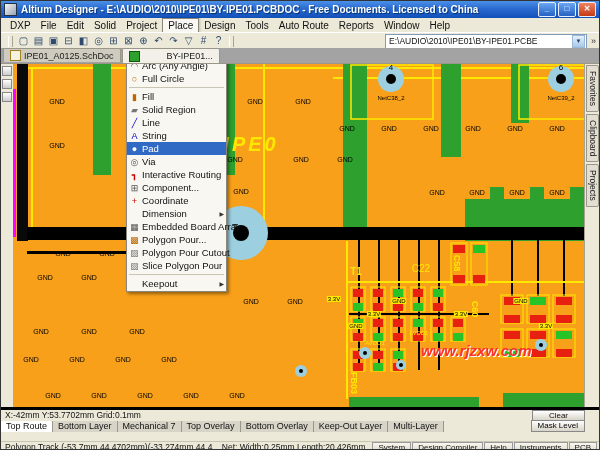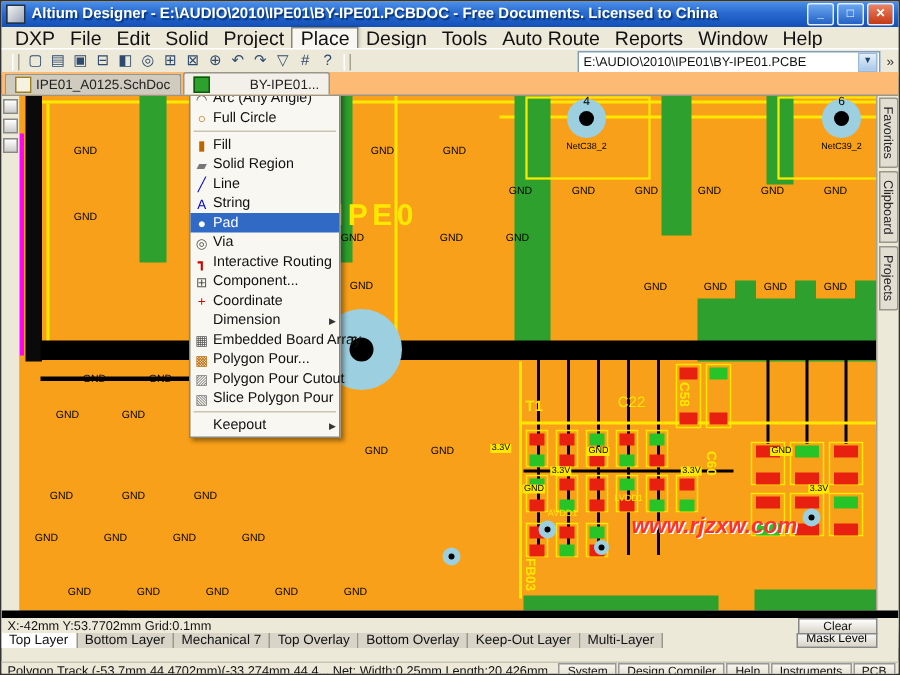--- a/index.html
+++ b/index.html
@@ -11,38 +11,38 @@
     color:#fff;font-size:10px;font-weight:bold;display:flex;align-items:center;padding:0 3px;z-index:10;}
   .app-icon{width:11px;height:11px;background:linear-gradient(135deg,#f4f4f4,#9aa4b4);
     border:1px solid #234;margin-right:4px;flex:none;}
   .title-text{flex:1;overflow:hidden;white-space:nowrap;text-overflow:ellipsis;text-shadow:1px 1px 1px #003070;}
   .win-btns{display:flex;gap:2px;flex:none;}
   .wb{width:16px;height:13px;font-size:8px;line-height:12px;text-align:center;color:#fff;
     background:linear-gradient(180deg,#6AA6F2,#2462C4);border:1px solid #E8F0FF;border-radius:2px;}
   .wb.close{background:linear-gradient(180deg,#F08260,#C23A14);}
   
   .menubar{position:absolute;top:17px;left:0;right:0;height:14px;background:#ECE9D8;
-    display:flex;align-items:center;font-size:13px;padding-left:4px;z-index:10;}
+    display:flex;align-items:center;font-size:10px;padding-left:4px;z-index:10;}
   .mb-item{padding:0 5px;height:13px;line-height:13px;color:#111;}
   .mb-item.open{background:#F8F7F2;border:1px solid #8a867a;border-bottom:none;box-shadow:1px 0 2px rgba(0,0,0,.2);}
   
   .toolbar{position:absolute;top:31px;left:0;right:0;height:16px;background:#ECE9D8;
     border-top:1px solid #FFF;border-bottom:1px solid #C8C5B2;display:flex;align-items:center;
     padding:0 3px 0 4px;z-index:10;}
   .grip{width:3px;height:11px;border-left:1px solid #fff;border-right:1px solid #A8A490;margin:0 3px;flex:none;}
   .tb-icon{width:15px;height:14px;font-size:10px;line-height:14px;text-align:center;color:#2E4A6E;flex:none;}
   .combo{margin-left:auto;display:flex;align-items:center;height:13px;background:#fff;
     border:1px solid #7F9DB9;font-size:8.5px;padding:0 1px 0 3px;width:196px;white-space:nowrap;overflow:hidden;flex:none;color:#111;}
   .combo-txt{flex:1;overflow:hidden;white-space:nowrap;}
   .combo-btn{width:11px;height:11px;background:linear-gradient(180deg,#E6F0FA,#A8C8E8);
     border:1px solid #9AB8D8;font-size:6px;line-height:10px;text-align:center;color:#246;flex:none;}
   .overflow{margin-left:4px;font-size:9px;color:#333;flex:none;}
   
-  .doctabs{position:absolute;top:47px;left:0;right:0;height:15px;background:#fdba74;
-    display:flex;align-items:center;padding-left:2px;border-bottom:1px solid #9a968a;z-index:10;}
+  .doctabs{position:absolute;top:47px;left:0;right:0;height:15px;background:#a3a3a3;
+    display:flex;align-items:flex-start;padding-left:2px;border-bottom:1px solid #9a968a;z-index:10;}
   .doc-tab{display:flex;align-items:center;gap:3px;height:13px;padding:0 6px;font-size:9px;
     background:#CFCBBE;border:1px solid #9a968a;border-bottom:none;border-radius:2px 2px 0 0;margin-right:1px;color:#222;}
   .doc-tab.active{background:#F2F0E8;height:14px;gap:27px;}
   .dt-icon{width:9px;height:9px;display:inline-block;flex:none;}
   .sch-doc-icon{background:#F6F2E0;border:1px solid #A08020;}
   .pcb-doc-icon{background:#2DA02D;border:1px solid #0A5A0A;}
   
   .main{position:absolute;top:62px;left:0;right:0;height:356px;background:#C8C5B2;z-index:1;}
   .left-strip{position:absolute;left:0;top:0;width:12px;height:100%;background:#ECE9D8;border-right:1px solid #A8A490;}
   .ls-btn{width:8px;height:8px;margin:3px auto 0 auto;background:linear-gradient(180deg,#fff,#ccc);border:1px solid #888;}
@@ -70,21 +70,21 @@
   .m-item.hl .m-icon,.m-item.hl .m-arrow{color:#fff !important;}
   .m-sep{height:1px;background:#C8C5B2;margin:2px 2px;}
   
   .layerbar{position:absolute;top:418px;left:0;right:0;height:12px;background:#ECE9D8;
     border-top:1px solid #9a968a;display:flex;align-items:center;font-size:9px;z-index:10;}
   .l-tab{height:11px;line-height:11px;padding:0 5px;border-right:1px solid #9a968a;background:#D8D4C8;color:#111;white-space:nowrap;}
   .l-tab.active{background:#FFFFFF;}
   .mask-btn{margin-left:auto;height:10px;line-height:10px;padding:0 6px;margin-right:14px;
     background:linear-gradient(180deg,#FFF,#D8D4C8);border:1px solid #888;font-size:8px;white-space:nowrap;}
   .statusbar1{position:absolute;top:406px;height:10px;left:0;right:0;background:#ECE9D8;font-size:8.5px;
-    display:flex;align-items:center;padding-left:4px;border-top:5px solid #000000;z-index:10;color:#111;}
+    display:flex;align-items:center;padding-left:4px;border-top:3px solid #000000;z-index:10;color:#111;}
   .clear-btn{position:absolute;right:14px;top:0;height:9px;line-height:9px;padding:0 16px;
     background:linear-gradient(180deg,#FFF,#D8D4C8);border:1px solid #888;font-size:8px;}
   .statusbar2{position:absolute;top:440px;height:10px;left:0;right:0;background:#ECE9D8;font-size:8.5px;
     display:flex;align-items:center;padding-left:4px;border-top:1px solid #C8C5B2;z-index:10;color:#111;}
   .hint-text{white-space:nowrap;overflow:hidden;}
   #panel-btns{margin-left:auto;display:flex;margin-right:2px;flex:none;}
   .p-btn{border:1px solid #999;background:linear-gradient(180deg,#F8F6EE,#DCD8CA);
     padding:0 5px;height:9px;line-height:9px;font-size:8px;margin-left:1px;white-space:nowrap;}
 </style>
 </head>
@@ -343,21 +343,21 @@
       <span class="pl" style="left: 52px; top: 394px; font-size: 7px; transform: translate(-50%, -50%);">GND</span>
       <span class="pl" style="left: 98px; top: 394px; font-size: 7px; transform: translate(-50%, -50%);">GND</span>
       <span class="pl" style="left: 144px; top: 394px; font-size: 7px; transform: translate(-50%, -50%);">GND</span>
       <span class="pl" style="left: 190px; top: 394px; font-size: 7px; transform: translate(-50%, -50%);">GND</span>
       <span class="pl" style="left: 236px; top: 394px; font-size: 7px; transform: translate(-50%, -50%);">GND</span>
       <span class="pl" style="left: 390px; top: 67px; font-size: 8px; transform: translate(-50%, -50%);">4</span>
       <span class="pl" style="left: 390px; top: 97px; font-size: 6px; transform: translate(-50%, -50%);">NetC38_2</span>
       <span class="pl" style="left: 560px; top: 67px; font-size: 8px; transform: translate(-50%, -50%);">6</span>
       <span class="pl" style="left: 560px; top: 97px; font-size: 6px; transform: translate(-50%, -50%);">NetC39_2</span>
       <span class="pl" style="left: 234px; top: 228px; font-size: 10px; transform: translate(-50%, -50%);">T</span>
-      <span class="pl" style="left: 250px; top: 143px; font-size: 20px; color: rgb(255, 232, 0); font-weight: bold; letter-spacing: 3px; transform: translate(-50%, -50%);">IPE0</span>
+      <span class="pl" style="left: 250px; top: 143px; font-size: 20px; color: rgb(255, 232, 0); font-weight: bold; letter-spacing: 3px; transform: translate(-50%, -50%); font-style: italic;">IPE0</span>
       <span class="pl" style="left: 355px; top: 271px; font-size: 10px; color: rgb(255, 232, 0); font-weight: bold; transform: translate(-50%, -50%);">T1</span>
       <span class="pl" style="left: 420px; top: 268px; font-size: 10px; color: rgb(255, 232, 0); font-weight: normal; transform: translate(-50%, -50%);">C22</span>
       <span class="pl" style="left: 455px; top: 262px; font-size: 9px; color: rgb(255, 232, 0); font-weight: bold; transform: translate(-50%, -50%) rotate(90deg);">C58</span>
       <span class="pl" style="left: 473px; top: 308px; font-size: 9px; color: rgb(255, 232, 0); font-weight: bold; transform: translate(-50%, -50%) rotate(90deg);">C60</span>
       <span class="pl" style="left: 352px; top: 382px; font-size: 9px; color: rgb(255, 232, 0); font-weight: bold; transform: translate(-50%, -50%) rotate(90deg);">FB03</span>
       <span class="pl chip" style="left: 333px; top: 298px; font-size: 6px; transform: translate(-50%, -50%);">3.3V</span>
       <span class="pl chip" style="left: 373px; top: 313px; font-size: 6px; transform: translate(-50%, -50%);">3.3V</span>
       <span class="pl chip" style="left: 460px; top: 313px; font-size: 6px; transform: translate(-50%, -50%);">3.3V</span>
       <span class="pl chip" style="left: 545px; top: 325px; font-size: 6px; transform: translate(-50%, -50%);">3.3V</span>
       <span class="pl chip" style="left: 355px; top: 325px; font-size: 6px; transform: translate(-50%, -50%);">GND</span>
@@ -466,21 +466,21 @@
       <div class="m-sep"></div>
       <div class="m-item">
         <span class="m-icon"></span>
         <span class="m-label">Keepout</span>
         <span class="m-arrow">▶</span>
       </div>
     </div>
 
   <div class="layerbar">
     <div id="layer-tabs" style="display:flex;">
-        <span class="l-tab active">Top Layer</span>
+        <span class="l-tab active">Top Route</span>
         <span class="l-tab">Bottom Layer</span>
         <span class="l-tab">Mechanical 7</span>
         <span class="l-tab">Top Overlay</span>
         <span class="l-tab">Bottom Overlay</span>
         <span class="l-tab">Keep-Out Layer</span>
         <span class="l-tab">Multi-Layer</span>
       </div>
     <div class="mask-btn">Mask Level</div>
   </div>
 

